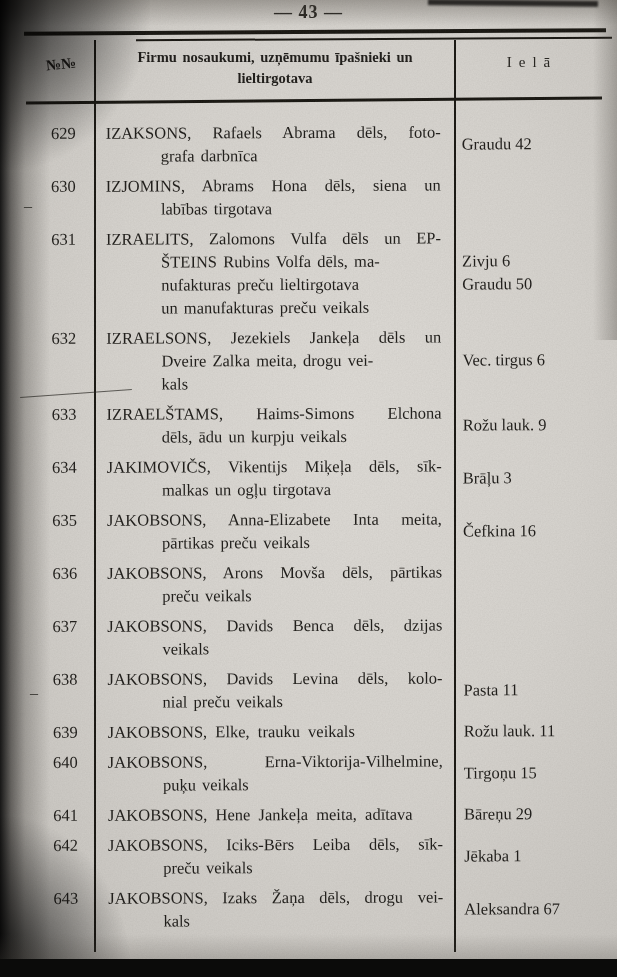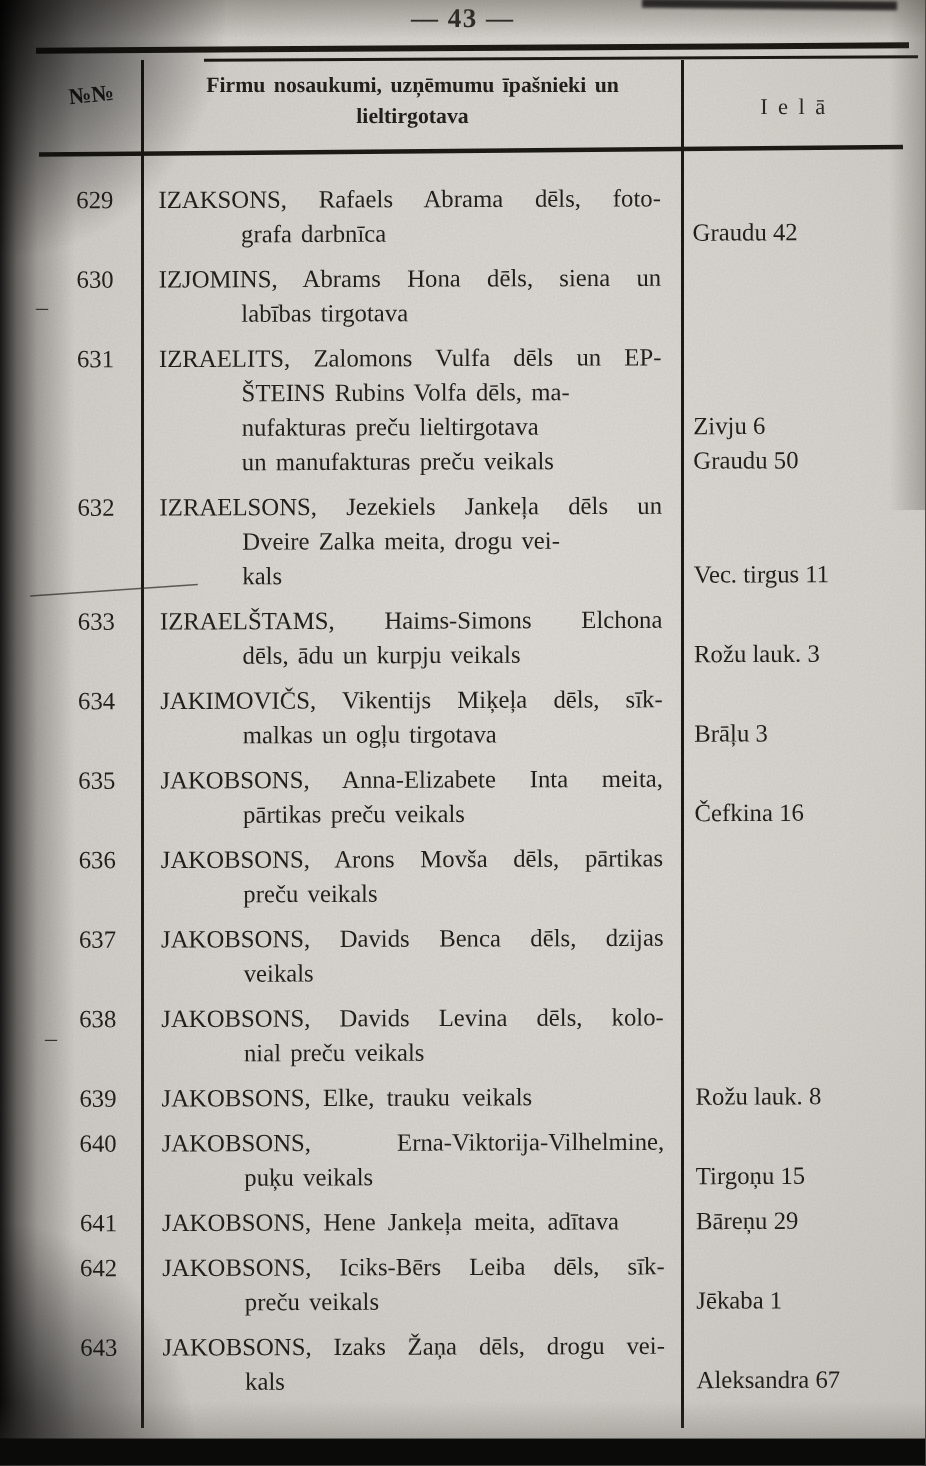--- a/index.html
+++ b/index.html
@@ -37,35 +37,35 @@
   .vrule-street { left:454px; top:40px; width:2px; height:912px; }
 
   
   .page-no { position:absolute; top:2px; left:0; width:617px; text-align:center;
     font-size:18px; font-weight:bold; letter-spacing:1px; color:#24221e; }
   .th-no { position:absolute; left:32px; top:56px; width:58px; text-align:center;
     font-size:15px; font-weight:bold; transform: rotate(-6deg); }
   .th-name { position:absolute; left:98px; top:47px; width:354px; text-align:center;
     font-size:14.5px; font-weight:bold; line-height:21px; word-spacing:2px; }
   .th-street { position:absolute; left:458px; top:54px; width:148px; text-align:center;
-    font-size:15px; letter-spacing:7px; color:#24221e;margin-top:10px; }
+    font-size:15px; letter-spacing:7px; color:#24221e; }
 
   
   .tbody { position:absolute; top:121px; left:0; width:617px; transform: rotate(-.2deg); }
   .row { display:flex; margin-bottom:7px; }
   .cell-no { flex:0 0 94px; box-sizing:border-box; text-align:right; padding-right:17px;
     font-size:16.5px; line-height:23px; }
   .cell-text { flex:0 0 348px; box-sizing:border-box; width:348px; padding-left:13px;
     font-size:16.5px; line-height:23px; word-spacing:2px; }
   .ln { min-height:23px; }
   .ln.cont { padding-left:55px; }
   .ln.first:not(:only-child) { text-align:justify; text-align-last:justify; }
   .ln:only-child { word-spacing:4px; }
   .cell-street { flex:1 1 auto; box-sizing:border-box; padding-left:21px;
-    display:flex; flex-direction:column; justify-content:flex-end;
+    display:flex; flex-direction:column; justify-content:center;
     font-size:16.5px; line-height:23px; }
 
   
   .mark-dash { position:absolute; font-size:16px; color:#34322e; }
   .mark-stroke { position:absolute; width:112px; height:1px; background:rgba(40,38,34,.7); transform: rotate(-4deg); }
 
   .grain { position:absolute; left:0; top:0; pointer-events:none; opacity:.30; }
 </style>
 </head>
 <body>
@@ -120,31 +120,31 @@
         </div>
       </div>
       <div class="row">
         <div class="cell-no">632</div>
         <div class="cell-text">
           <div class="ln first">IZRAELSONS, Jezekiels Jankeļa dēls un</div>
           <div class="ln cont">Dveire Zalka meita, drogu vei-</div>
           <div class="ln cont">kals</div>
         </div>
         <div class="cell-street">
-          <div class="street-line">Vec. tirgus 11</div>
+          <div class="street-line">Vec. tirgus 6</div>
         </div>
       </div>
       <div class="row">
         <div class="cell-no">633</div>
         <div class="cell-text">
           <div class="ln first">IZRAELŠTAMS, Haims-Simons Elchona</div>
           <div class="ln cont">dēls, ādu un kurpju veikals</div>
         </div>
         <div class="cell-street">
-          <div class="street-line">Rožu lauk. 3</div>
+          <div class="street-line">Rožu lauk. 9</div>
         </div>
       </div>
       <div class="row">
         <div class="cell-no">634</div>
         <div class="cell-text">
           <div class="ln first">JAKIMOVIČS, Vikentijs Miķeļa dēls, sīk-</div>
           <div class="ln cont">malkas un ogļu tirgotava</div>
         </div>
         <div class="cell-street">
           <div class="street-line">Brāļu 3</div>
@@ -173,28 +173,31 @@
           <div class="ln first">JAKOBSONS, Davids Benca dēls, dzijas</div>
           <div class="ln cont">veikals</div>
         </div>
       </div>
       <div class="row">
         <div class="cell-no">638</div>
         <div class="cell-text">
           <div class="ln first">JAKOBSONS, Davids Levina dēls, kolo-</div>
           <div class="ln cont">nial preču veikals</div>
         </div>
+        <div class="cell-street">
+          <div class="street-line">Pasta 11</div>
+        </div>
       </div>
       <div class="row">
         <div class="cell-no">639</div>
         <div class="cell-text">
           <div class="ln first">JAKOBSONS, Elke, trauku veikals</div>
         </div>
         <div class="cell-street">
-          <div class="street-line">Rožu lauk. 8</div>
+          <div class="street-line">Rožu lauk. 11</div>
         </div>
       </div>
       <div class="row">
         <div class="cell-no">640</div>
         <div class="cell-text">
           <div class="ln first">JAKOBSONS, Erna-Viktorija-Vilhelmine,</div>
           <div class="ln cont">puķu veikals</div>
         </div>
         <div class="cell-street">
           <div class="street-line">Tirgoņu 15</div>

